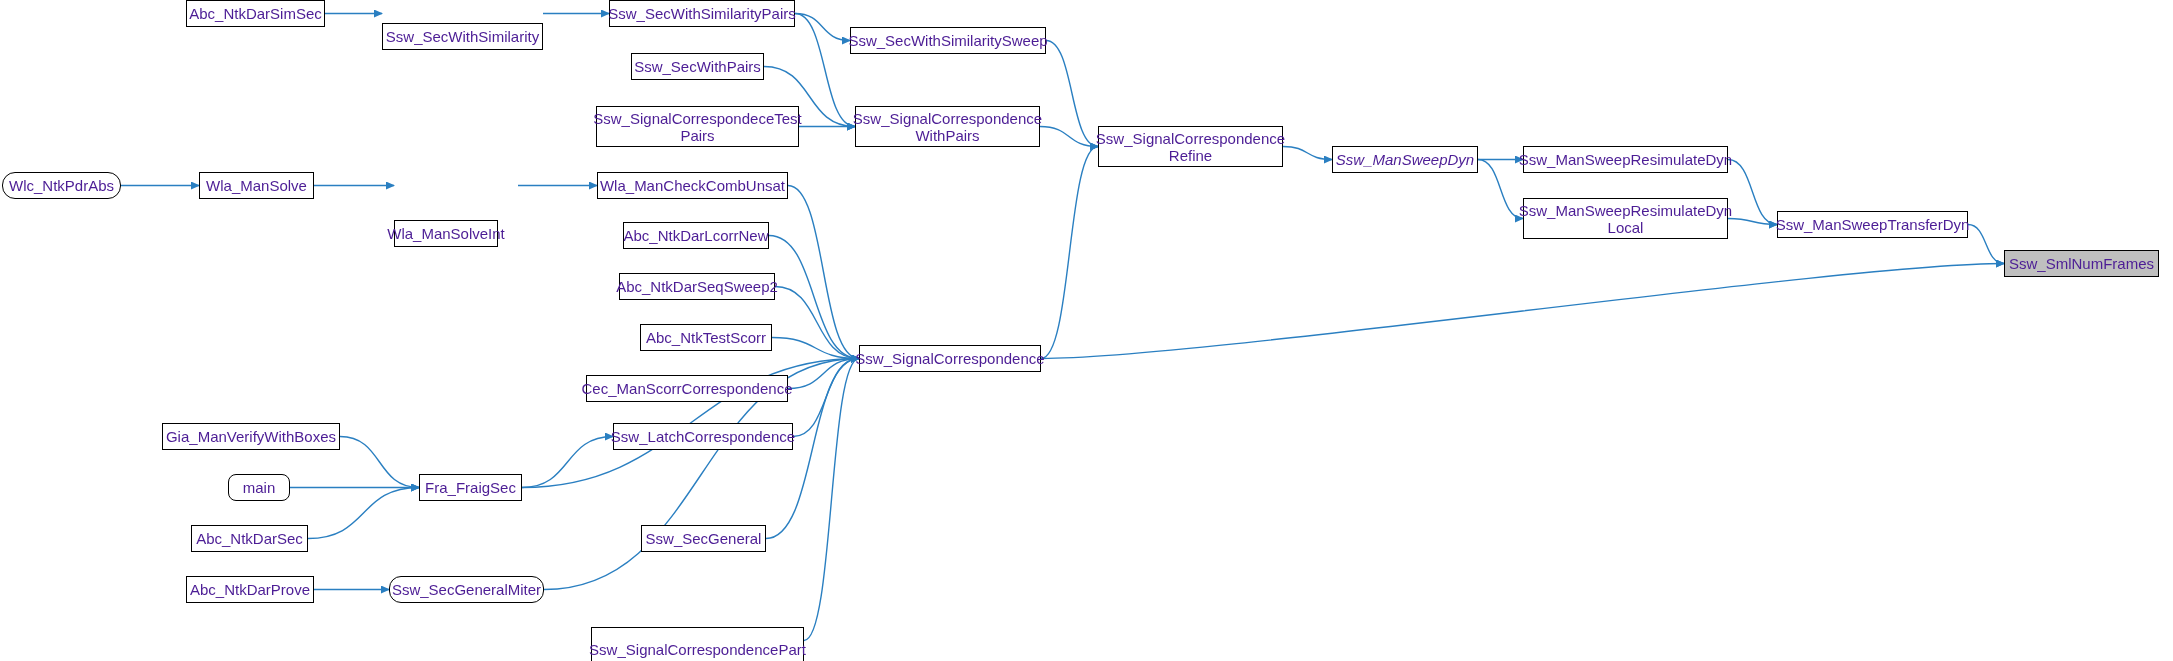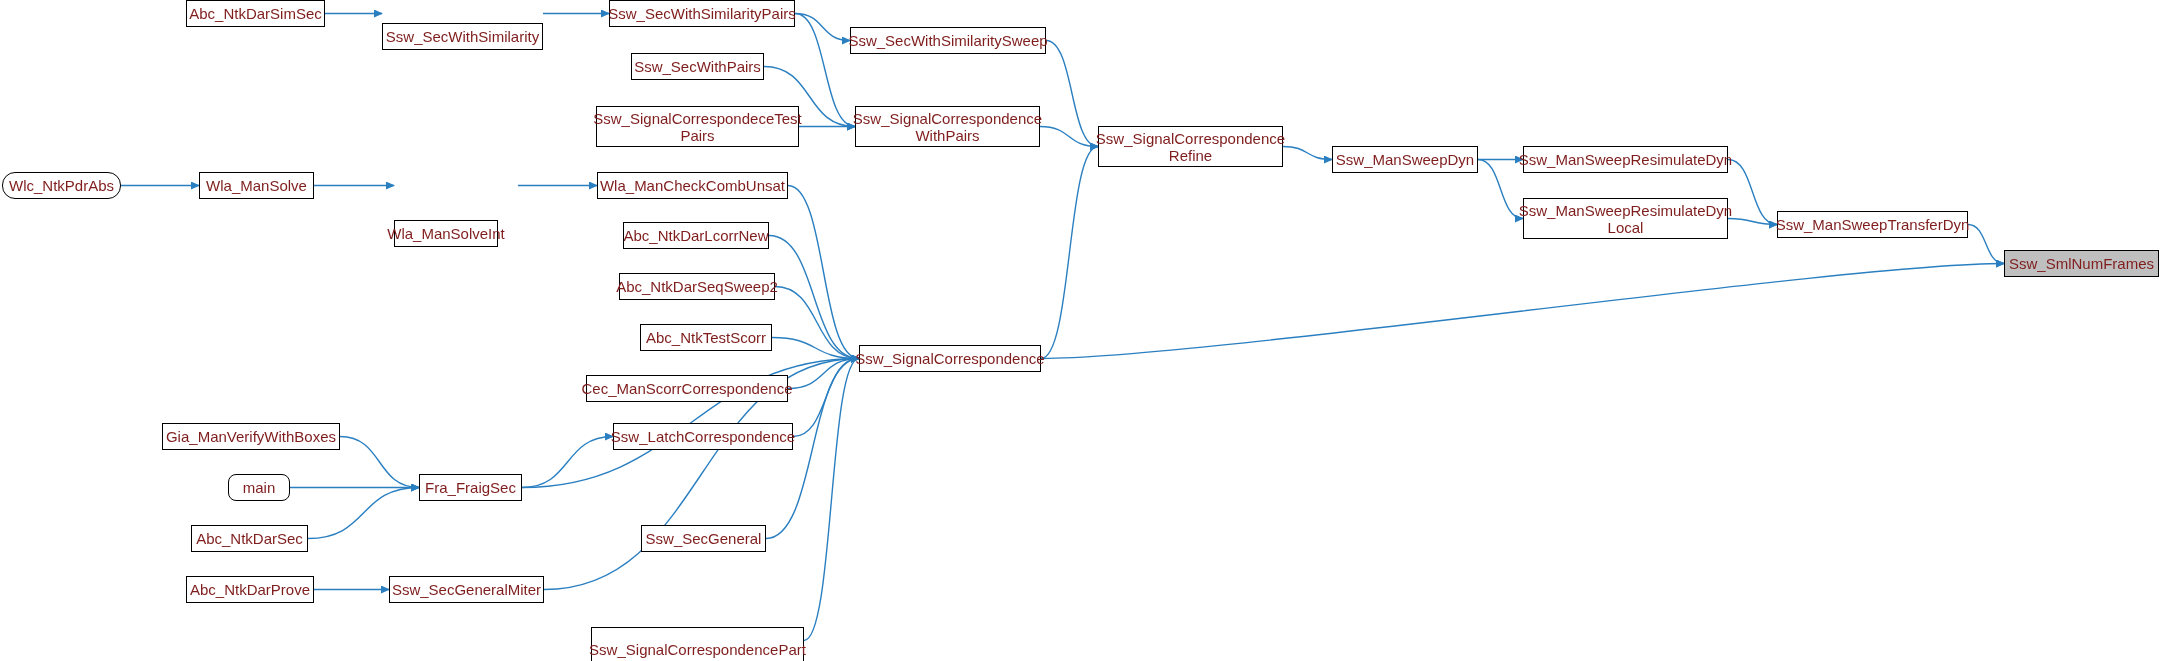--- a/index.html
+++ b/index.html
@@ -21,21 +21,21 @@
     top: 0;
     width: 2173px;
     height: 661px;
     pointer-events: none;
   }
   .node {
     position: absolute;
     box-sizing: border-box;
     border: 1px solid #000000;
     background: #ffffff;
-    color: #7f1d1d;
+    color: #4c1d95;
     font-size: 15px;
     line-height: 17px;
     display: flex;
     align-items: center;
     justify-content: center;
     text-align: center;
     white-space: pre-line;
     letter-spacing: 0px;
   }
   .node.highlight {
@@ -94,21 +94,21 @@
       <div class="node" style="left: 382px; top: 0px; width: 161px; height: 27px; margin-top: 23px;">Ssw_SecWithSimilarity</div>
       <div class="node" style="left: 609px; top: 0px; width: 186px; height: 27px;">Ssw_SecWithSimilarityPairs</div>
       <div class="node" style="left: 850px; top: 27px; width: 196px; height: 27px;">Ssw_SecWithSimilaritySweep</div>
       <div class="node" style="left: 631px; top: 53px; width: 133px; height: 27px;">Ssw_SecWithPairs</div>
       <div class="node" style="left: 596px; top: 106px; width: 203px; height: 41px;">Ssw_SignalCorrespondeceTest
 Pairs</div>
       <div class="node" style="left: 855px; top: 106px; width: 185px; height: 41px;">Ssw_SignalCorrespondence
 WithPairs</div>
       <div class="node" style="left: 1098px; top: 126px; width: 185px; height: 41px;">Ssw_SignalCorrespondence
 Refine</div>
-      <div class="node" style="left: 1332px; top: 146px; width: 146px; height: 27px;">Ssw_ManSweepDyn</div>
+      <div class="node" style="left: 1332px; top: 146px; width: 146px; height: 27px; font-style: italic;">Ssw_ManSweepDyn</div>
       <div class="node" style="left: 1523px; top: 146px; width: 205px; height: 27px;">Ssw_ManSweepResimulateDyn</div>
       <div class="node" style="left: 1523px; top: 198px; width: 205px; height: 41px;">Ssw_ManSweepResimulateDyn
 Local</div>
       <div class="node" style="left: 1777px; top: 211px; width: 191px; height: 27px; text-align: center;">Ssw_ManSweepTransferDyn</div>
       <div class="node highlight" style="left: 2004px; top: 250px; width: 155px; height: 27px;">Ssw_SmlNumFrames</div>
       <div class="node" style="left: 2px; top: 172px; width: 119px; height: 27px; border-radius: 13px;">Wlc_NtkPdrAbs</div>
       <div class="node" style="left: 199px; top: 172px; width: 115px; height: 27px;">Wla_ManSolve</div>
       <div class="node" style="left: 394px; top: 187px; width: 104px; height: 27px; margin-top: 33px;">Wla_ManSolveInt</div>
       <div class="node" style="left: 597px; top: 172px; width: 191px; height: 27px;">Wla_ManCheckCombUnsat</div>
       <div class="node" style="left: 623px; top: 222px; width: 146px; height: 27px;">Abc_NtkDarLcorrNew</div>
@@ -116,16 +116,16 @@
       <div class="node" style="left: 640px; top: 324px; width: 132px; height: 27px;">Abc_NtkTestScorr</div>
       <div class="node" style="left: 586px; top: 375px; width: 202px; height: 27px;">Cec_ManScorrCorrespondence</div>
       <div class="node" style="left: 859px; top: 345px; width: 182px; height: 27px;">Ssw_SignalCorrespondence</div>
       <div class="node" style="left: 162px; top: 423px; width: 178px; height: 27px;">Gia_ManVerifyWithBoxes</div>
       <div class="node" style="left: 613px; top: 423px; width: 180px; height: 27px;">Ssw_LatchCorrespondence</div>
       <div class="node" style="left: 228px; top: 474px; width: 62px; height: 27px; border-radius: 8px;">main</div>
       <div class="node" style="left: 419px; top: 474px; width: 103px; height: 27px;">Fra_FraigSec</div>
       <div class="node" style="left: 191px; top: 525px; width: 117px; height: 27px;">Abc_NtkDarSec</div>
       <div class="node" style="left: 641px; top: 525px; width: 125px; height: 27px;">Ssw_SecGeneral</div>
       <div class="node" style="left: 186px; top: 576px; width: 128px; height: 27px;">Abc_NtkDarProve</div>
-      <div class="node" style="left: 389px; top: 576px; width: 155px; height: 27px;">Ssw_SecGeneralMiter</div>
+      <div class="node" style="left: 389px; top: 576px; width: 155px; height: 27px; border-radius: 12px;">Ssw_SecGeneralMiter</div>
       <div class="node" style="left: 591px; top: 627px; width: 213px; height: 44px;">Ssw_SignalCorrespondencePart</div>
     </div>
 </div>
 
 </body></html>

